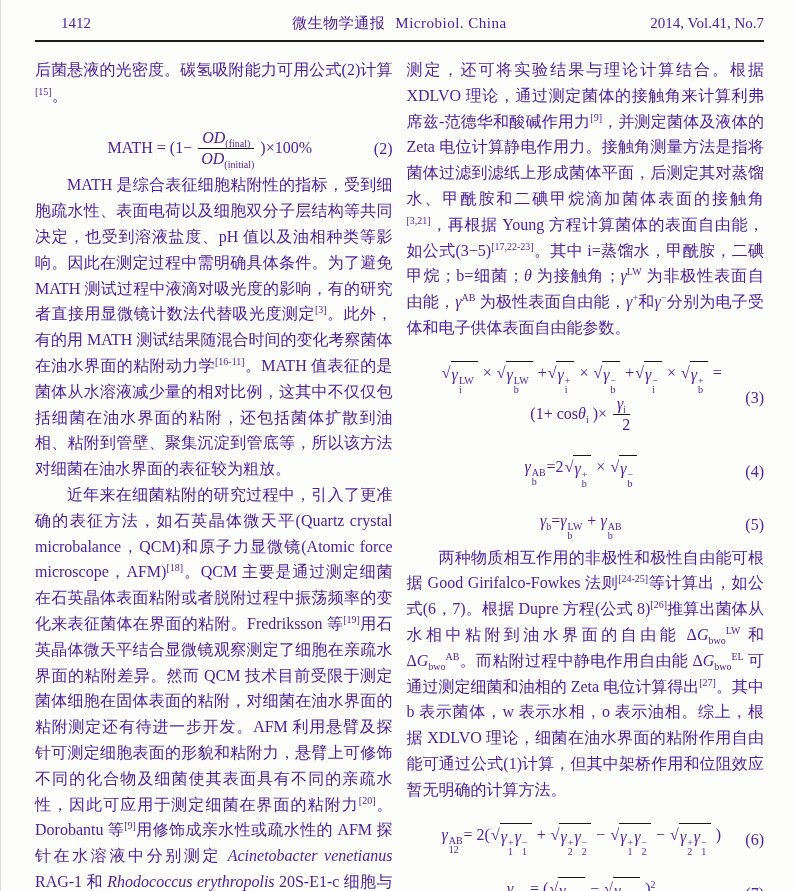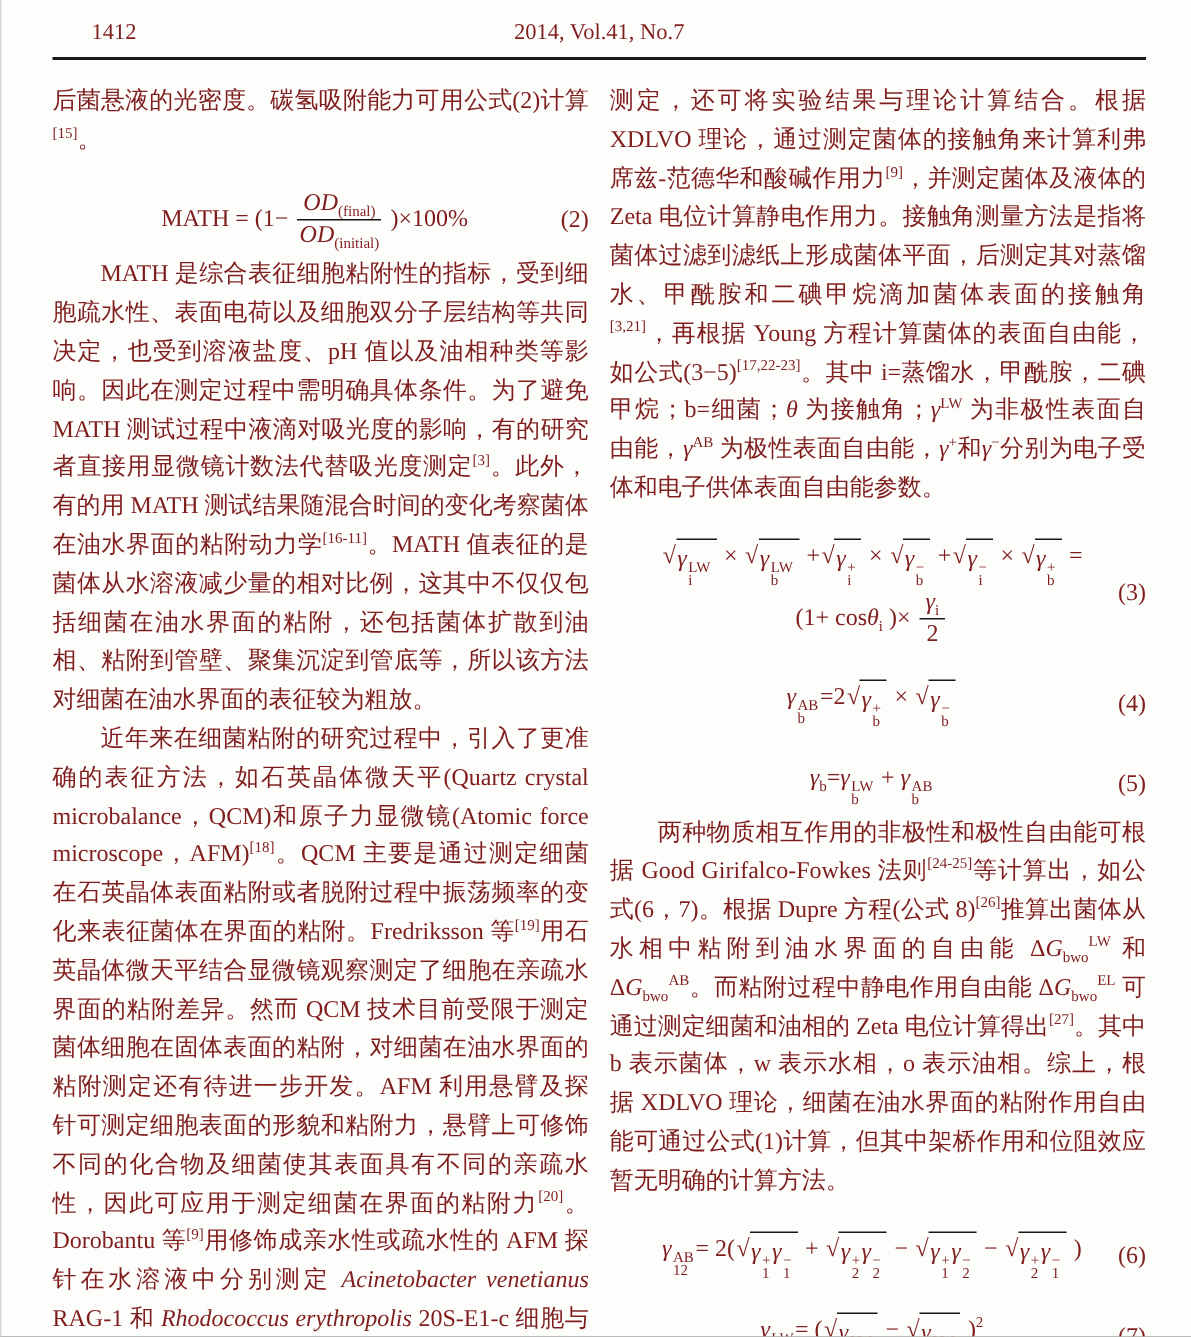--- a/index.html
+++ b/index.html
@@ -1,20 +1,20 @@
 <!DOCTYPE html>
 <html><head>
 <meta charset="utf-8">
 <style>
   html,body{margin:0;padding:0;background:#888;}
   .page{
     position:relative;
     width:794px;height:891px;
     background:#fdfdfc;
-    color:#7f1d1d;
+    color:#4c1d95;
     font-family:"Liberation Serif","DejaVu Serif",serif;
     overflow:hidden;
     box-sizing:border-box;
     border-left:1px solid #d8d8d4;
   }
   
   .hdr{
     display:grid;
     grid-template-columns:1fr auto 1fr;
     align-items:baseline;
@@ -49,21 +49,21 @@
     align-items:center;
     margin:20px 0 4px 0;
     line-height:1.45;
   }
   .eq-body{flex:1;text-align:center;padding-left:26px;}
   .eq-line{white-space:nowrap;}
   .eq-num{margin-left:4px;min-width:30px;text-align:right;}
   .frac{
     display:inline-block;
     vertical-align:middle;
-    text-align:center;
+    text-align:right;
     margin:0 2px;
     line-height:1.15;
   }
   .fnum{display:block;border-bottom:1px solid #161616;padding:0 4px 1px 4px;}
   .fden{display:block;padding-top:1px;}
   .sqrt{display:inline-flex;align-items:stretch;margin:0 1px;}
   .rad{font-style:normal;align-self:flex-start;}
   .vinc{border-top:1px solid #161616;padding:1px 3px 0 1px;}
   .stack{
     display:inline-flex;
@@ -84,20 +84,21 @@
     text-align:left;
   }
   .sec-h .h-num{margin-right:16px;}
 </style>
 </head>
 <body>
 
 <div class="page">
   <header class="hdr">
     <span class="left">1412</span>
+    <span class="center"><span>微生物学通报</span><span class="en">Microbiol. China</span></span>
     <span class="right">2014, Vol.41, No.7</span>
   </header>
   <div class="hdr-rule"></div>
   <main class="columns">
     <div class="col">
         <p class="para">后菌悬液的光密度。碳氢吸附能力可用公式(2)计算<sup>[15]</sup>。</p>
         <div class="eq">
           <div class="eq-body">
             <div class="eq-line">MATH = (1− <span class="frac"><span class="fnum"><span class="it">OD</span><sub>(final)</sub></span><span class="fden"><span class="it">OD</span><sub>(initial)</sub></span></span> )×100%</div>
           </div>

